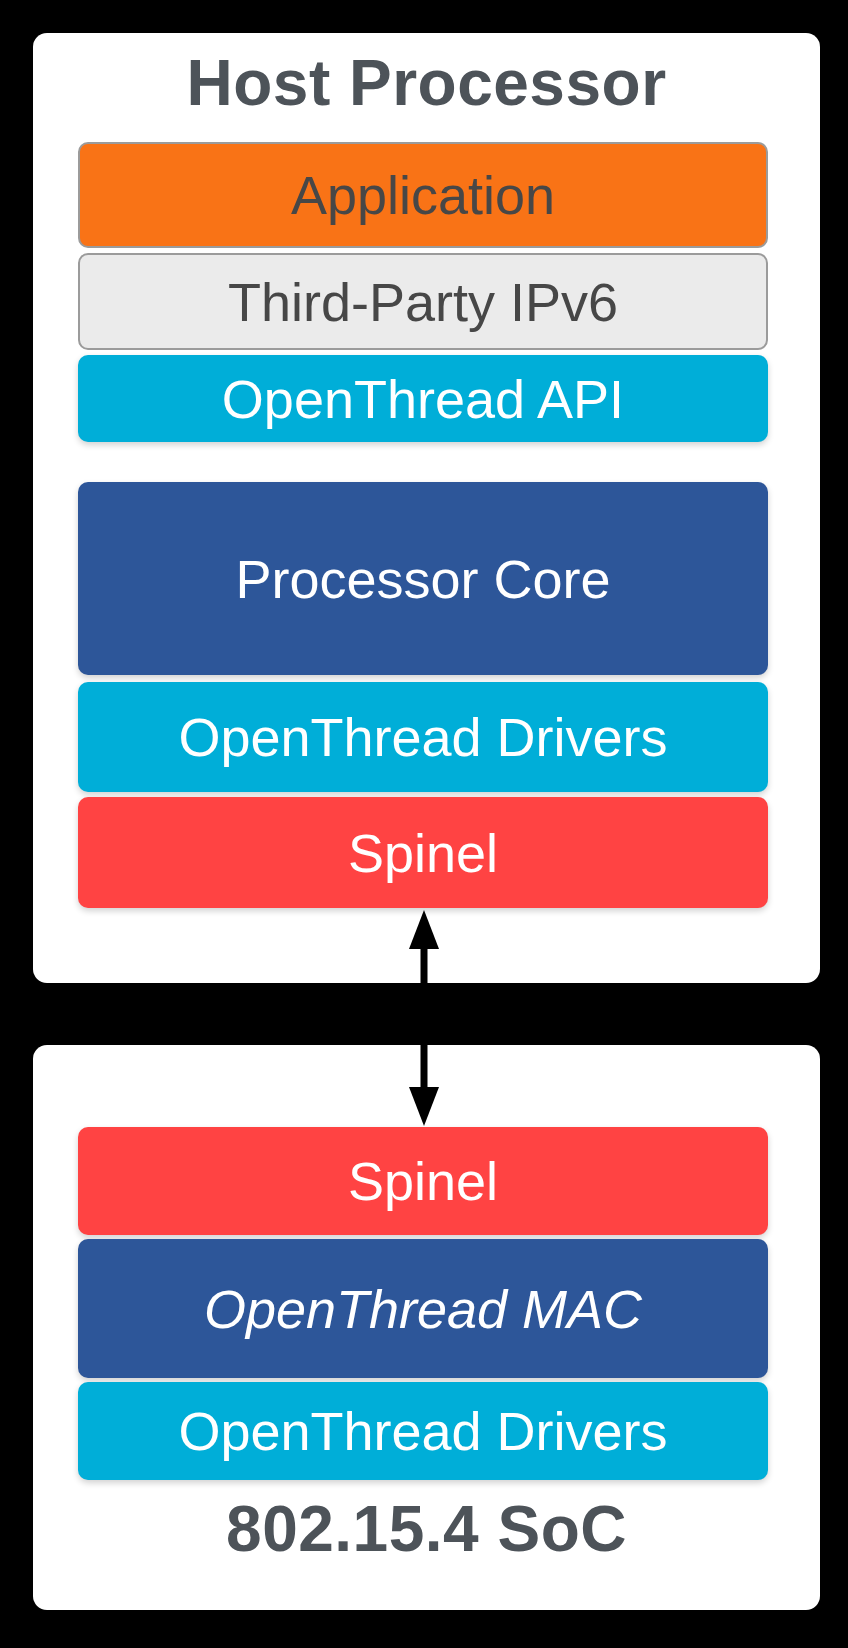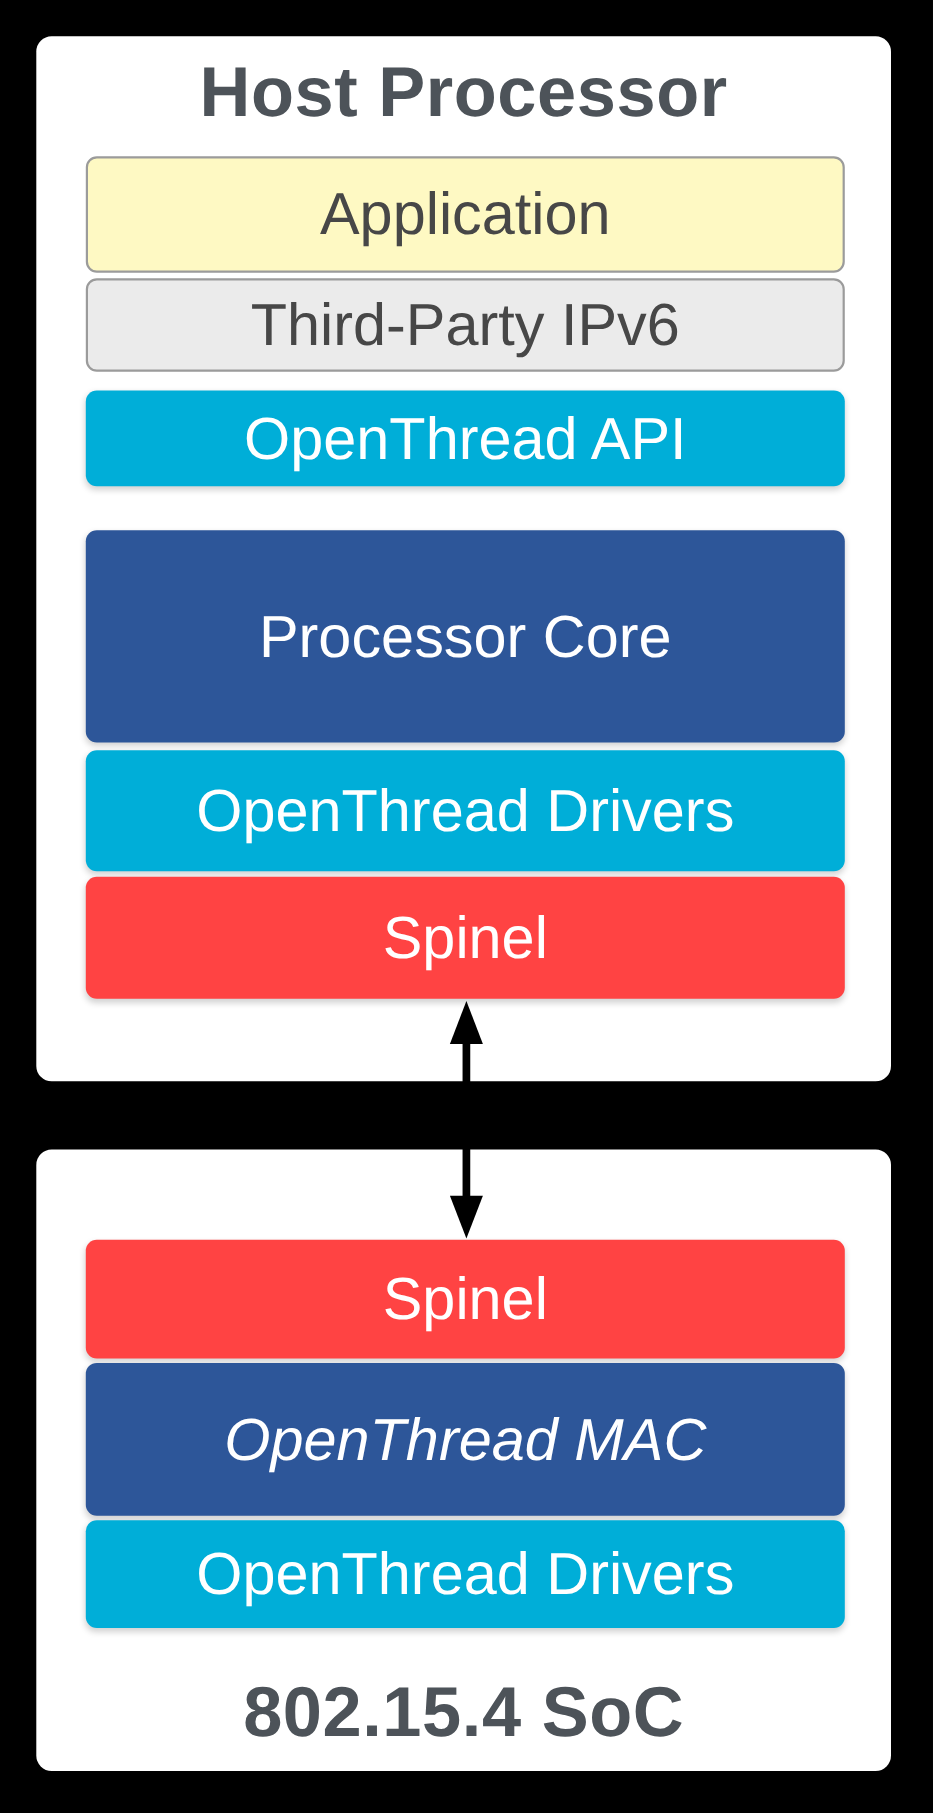--- a/index.html
+++ b/index.html
@@ -14,38 +14,39 @@
     background: var(--background, #000);
     overflow: hidden;
     font-family: "Liberation Sans", "DejaVu Sans", sans-serif;
   }
   .white-box {
     position: absolute;
     left: 33px;
     width: 777px;
     background: var(--card, #ffffff);
     border-radius: 14px;
+    padding-left: 10px;
   }
   .white-box.host { top: 33px;   height: 950px; }
   .white-box.soc  { top: 1045px; height: 565px; }
 
   .box-title {
     position: absolute;
     left: 0;
     right: 0;
     margin: 0;
     text-align: center;
     font-size: 64px;
     font-weight: bold;
     line-height: 1.2;
     color: var(--title-text, #4d5359);
     letter-spacing: 0.5px;
   }
   .host .box-title { top: 12px; }
-  .soc  .box-title { top: 473px; }
+  .soc  .box-title { top: 446px; }
 
   .layer {
     position: absolute;
     left: 45px;
     width: 690px;
     border-radius: 10px;
     box-sizing: border-box;
     display: flex;
     align-items: center;
     justify-content: center;
@@ -55,21 +56,21 @@
     box-shadow: 0 3px 6px rgba(0,0,0,0.18);
   }
   .layer.gray {
     border: 2px solid var(--gray-border, #9b9b9b);
     color: var(--gray-text, #474747);
     box-shadow: none;
   }
 
   
   .l-host-0 { top: 109px; height: 106px; }
-  .l-host-1 { top: 220px; height: 85px;  }
+  .l-host-1 { top: 220px; height: 97px;  }
   .l-host-2 { top: 322px; height: 87px; }
   .l-host-3 { top: 449px; height: 193px; }
   .l-host-4 { top: 649px; height: 110px; }
   .l-host-5 { top: 764px; height: 111px; }
 
   
   .l-soc-0 { top: 82px;  height: 108px; }
   .l-soc-1 { top: 194px; height: 139px; font-style: italic; }
   .l-soc-2 { top: 337px; height: 98px;  }
 
@@ -81,21 +82,21 @@
   }
 </style>
 </head>
 <body>
 
 <div class="canvas">
 
   <section class="white-box host">
     <h2 class="box-title">Host Processor</h2>
 
-    <div class="layer gray l-host-0" style="background: #fef9c3;">
+    <div class="layer gray l-host-0" style="background: #f97316;">
       <span>Application</span>
     </div>
     <div class="layer gray l-host-1" style="background: rgb(235, 235, 235);">
       <span>Third-Party IPv6</span>
     </div>
     <div class="layer l-host-2" style="background: rgb(0, 174, 216);">
       <span>OpenThread API</span>
     </div>
     <div class="layer l-host-3" style="background: rgb(45, 86, 153);">
       <span>Processor Core</span>

